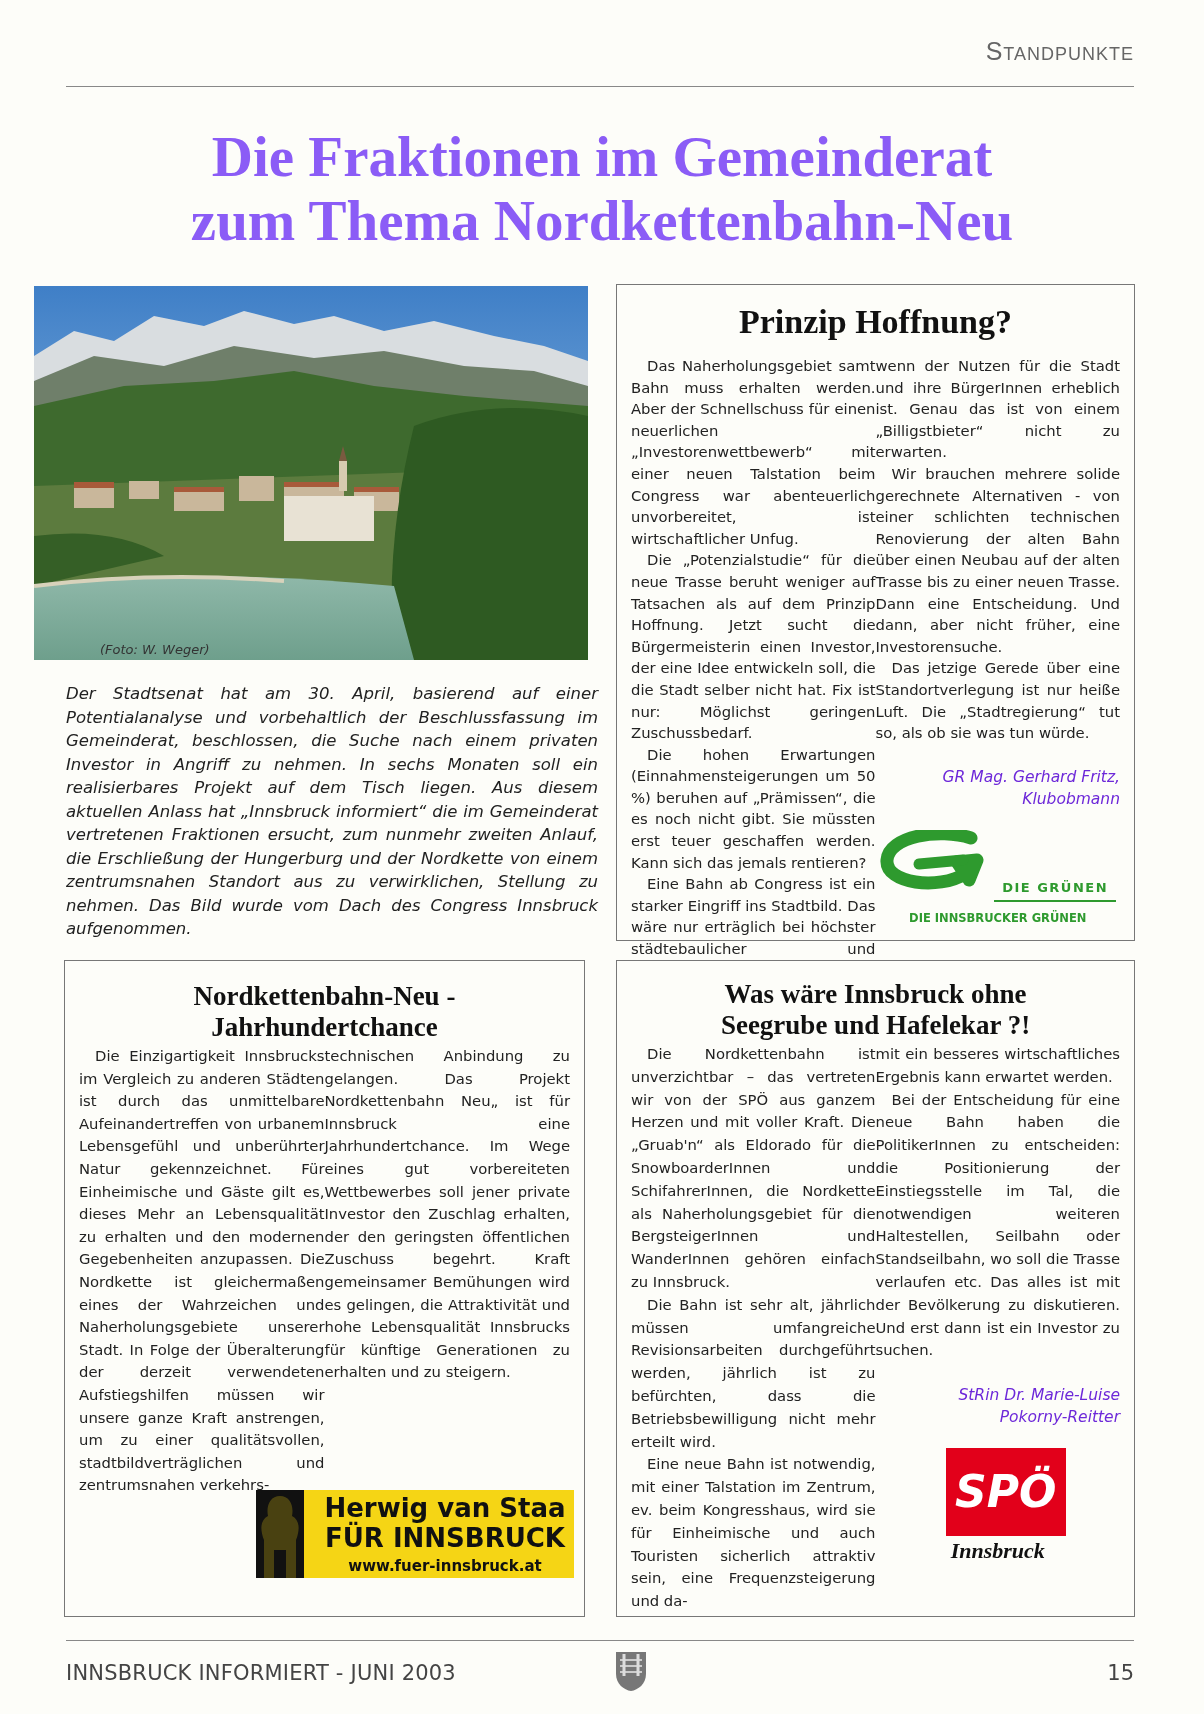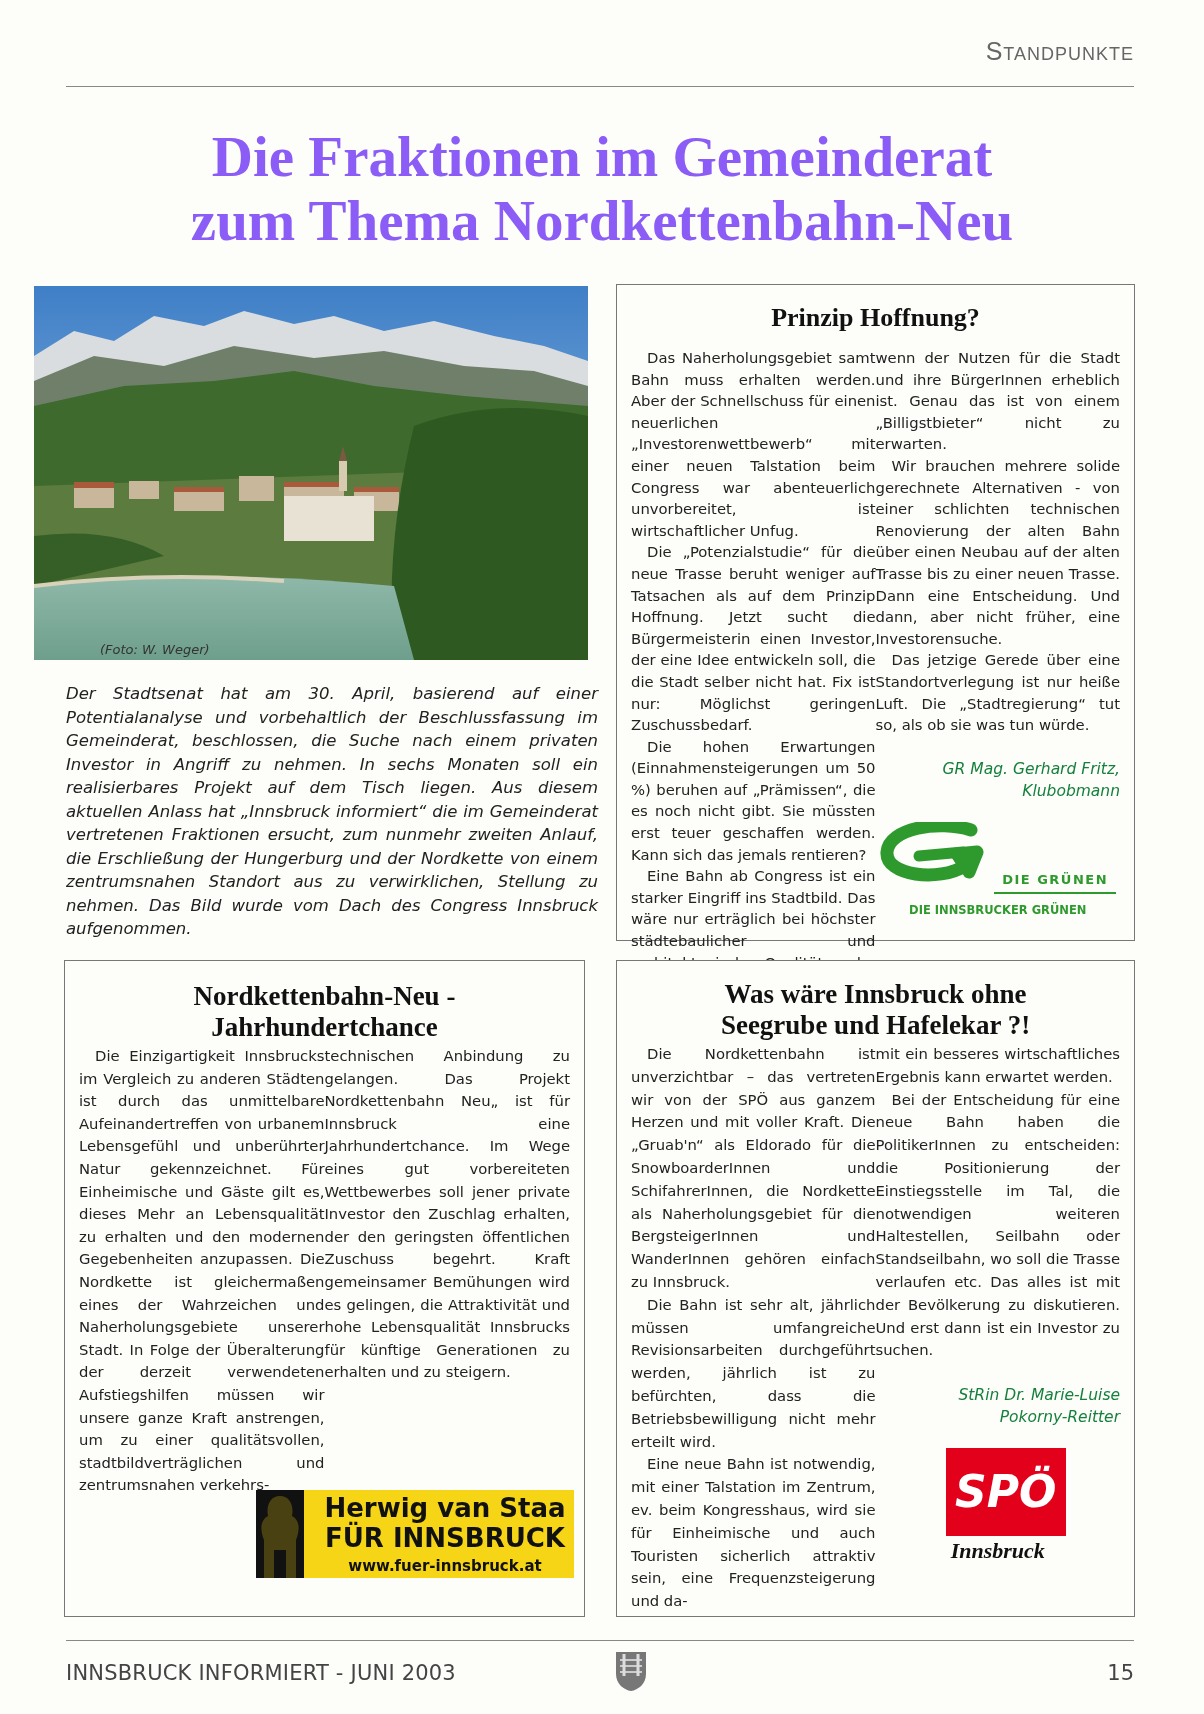--- a/index.html
+++ b/index.html
@@ -14,21 +14,21 @@
   .photo{left:34px;top:286px;width:554px;height:374px;overflow:hidden;}
   .photo-credit{left:100px;top:642px;font-style:italic;font-size:13px;color:#333;}
   .intro{left:66px;top:682px;width:532px;font-style:italic;font-size:16.5px;line-height:23.5px;
        text-align:justify;color:#222;}
   .box{border:1.5px solid #777;background:#fdfdf9;}
   .box-title{font-family:"Liberation Serif",serif;font-weight:bold;text-align:center;color:#111;}
   .cols{display:flex;gap:0;}
   .col{flex:1;font-size:14.8px;line-height:21.6px;text-align:justify;color:#222;}
   .col p{margin:0;text-indent:16px;}
   .col p.noindent{text-indent:0;}
-  .sig{font-style:italic;text-align:right;font-size:15.5px;line-height:22px;color:#15803d;}
+  .sig{font-style:italic;text-align:right;font-size:15.5px;line-height:22px;color:#6d28d9;}
   .footer-rule{left:66px;right:70px;top:1640px;height:1px;background:#888;}
   .footer-left{left:66px;top:1661px;font-size:21px;color:#444;letter-spacing:0.2px;}
   .footer-num{right:70px;top:1661px;font-size:21px;color:#444;}
   .crest{left:614px;top:1650px;width:34px;height:42px;}
   .vp-ad{background:#f5d515;display:flex;align-items:center;}
 </style>
 </head>
 <body>
 
 <div class="abs section-label">Standpunkte</div>
@@ -76,21 +76,21 @@
     <path d="M0 250 Q80 240 130 270 L0 300 Z" fill="#355f26"></path>
     <path d="M0 300 Q150 280 360 300 L380 374 L0 374 Z" fill="url(#river)"></path>
     <path d="M0 300 Q120 285 250 295" stroke="#d8d2bb" stroke-width="4" fill="none"></path>
   </svg>
 </div>
 <div class="abs photo-credit">(Foto: W. Weger)</div>
 
 <div class="abs intro">Der Stadtsenat hat am 30. April, basierend auf einer Potentialanalyse und vorbehaltlich der Beschlussfassung im Gemeinderat, beschlossen, die Suche nach einem privaten Investor in Angriff zu nehmen. In sechs Monaten soll ein realisierbares Projekt auf dem Tisch liegen. Aus diesem aktuellen Anlass hat „Innsbruck informiert“ die im Gemeinderat vertretenen Fraktionen ersucht, zum nunmehr zweiten Anlauf, die Erschließung der Hungerburg und der Nordkette von einem zentrumsnahen Standort aus zu verwirklichen, Stellung zu nehmen. Das Bild wurde vom Dach des Congress Innsbruck aufgenommen.</div>
 
 <div class="abs box" style="left:616px;top:284px;width:517px;height:655px;">
-  <div class="box-title" style="font-size:26px;margin-top:18px;">Prinzip Hoffnung?</div>
+  <div class="box-title" style="font-size:34px;margin-top:18px;">Prinzip Hoffnung?</div>
   <div class="cols" style="margin:14px 14px 0 14px;">
     <div class="col">
       <p>Das Naherholungsgebiet samt Bahn muss erhalten werden. Aber der Schnellschuss für einen neuerlichen „Investorenwettbewerb“ mit einer neuen Talstation beim Congress war abenteuerlich unvorbereitet, ist wirtschaftlicher Unfug.</p>
       <p>Die „Potenzialstudie“ für die neue Trasse beruht weniger auf Tatsachen als auf dem Prinzip Hoffnung. Jetzt sucht die Bürgermeisterin einen Investor, der eine Idee entwickeln soll, die die Stadt selber nicht hat. Fix ist nur: Möglichst geringen Zuschussbedarf.</p>
       <p>Die hohen Erwartungen (Einnahmensteigerungen um 50 %) beruhen auf „Prämissen“, die es noch nicht gibt. Sie müssten erst teuer geschaffen werden. Kann sich das jemals rentieren?</p>
       <p>Eine Bahn ab Congress ist ein starker Eingriff ins Stadtbild. Das wäre nur erträglich bei höchster städtebaulicher und architektonischer Qualität, und</p>
     </div>
     <div class="col">
       <p class="noindent">wenn der Nutzen für die Stadt und ihre BürgerInnen erheblich ist. Genau das ist von einem „Billigstbieter“ nicht zu erwarten.</p>
       <p>Wir brauchen mehrere solide gerechnete Alternativen - von einer schlichten technischen Renovierung der alten Bahn über einen Neubau auf der alten Trasse bis zu einer neuen Trasse. Dann eine Entscheidung. Und dann, aber nicht früher, eine Investorensuche.</p>

